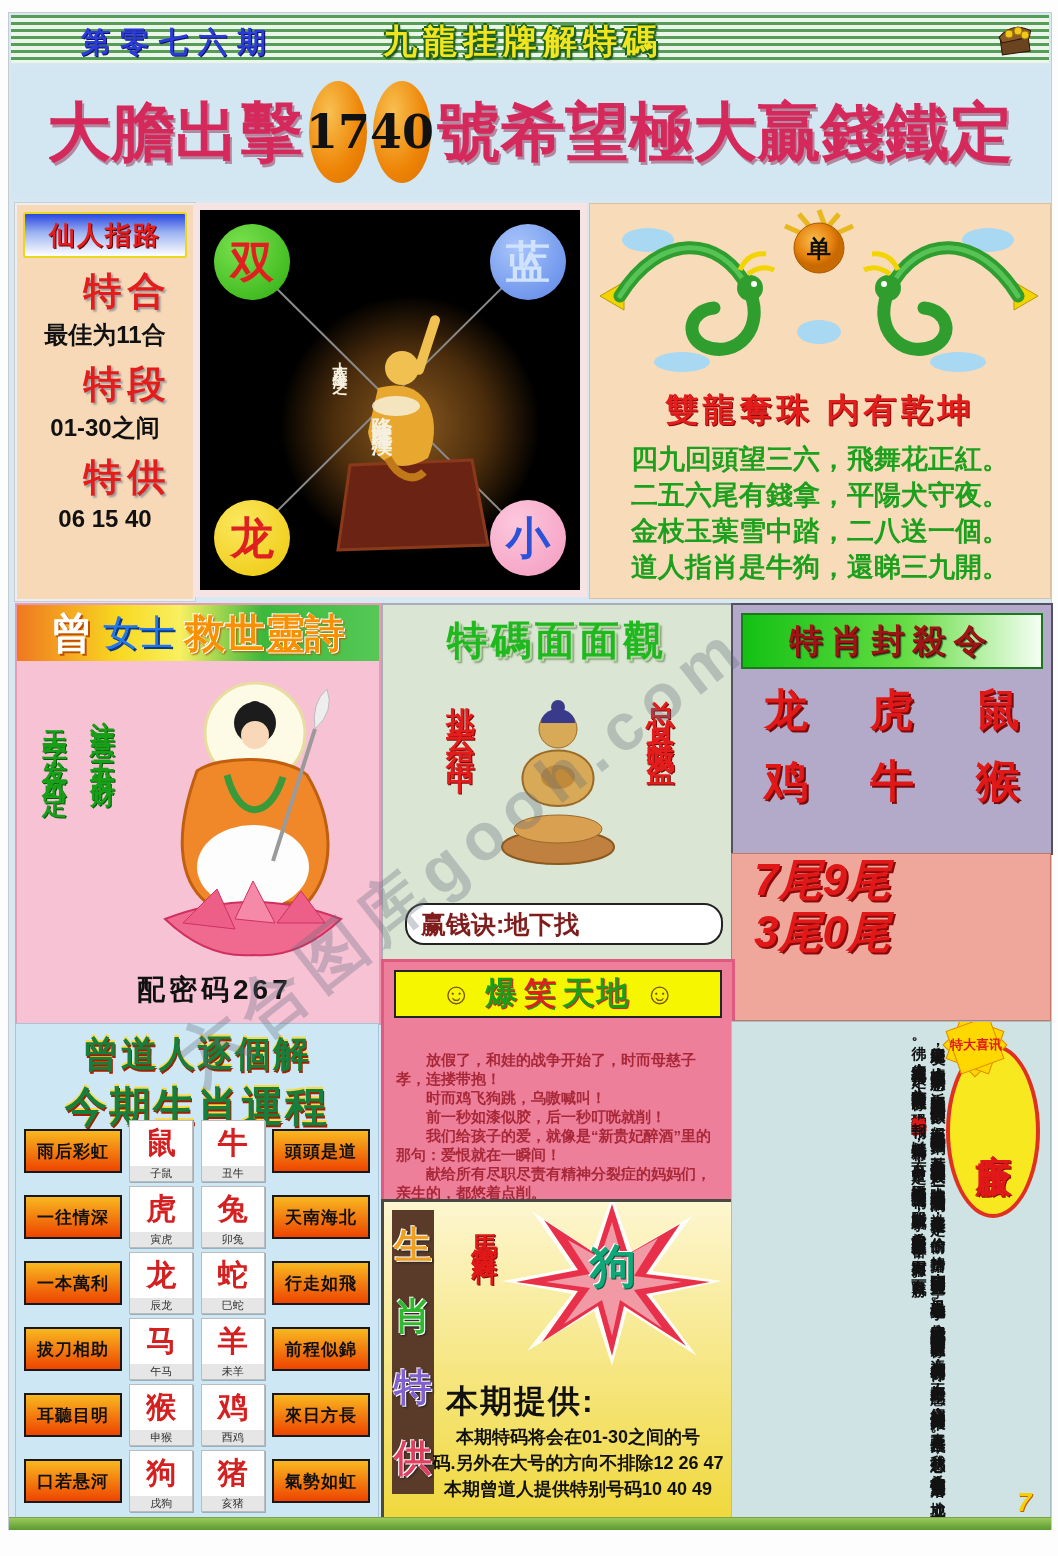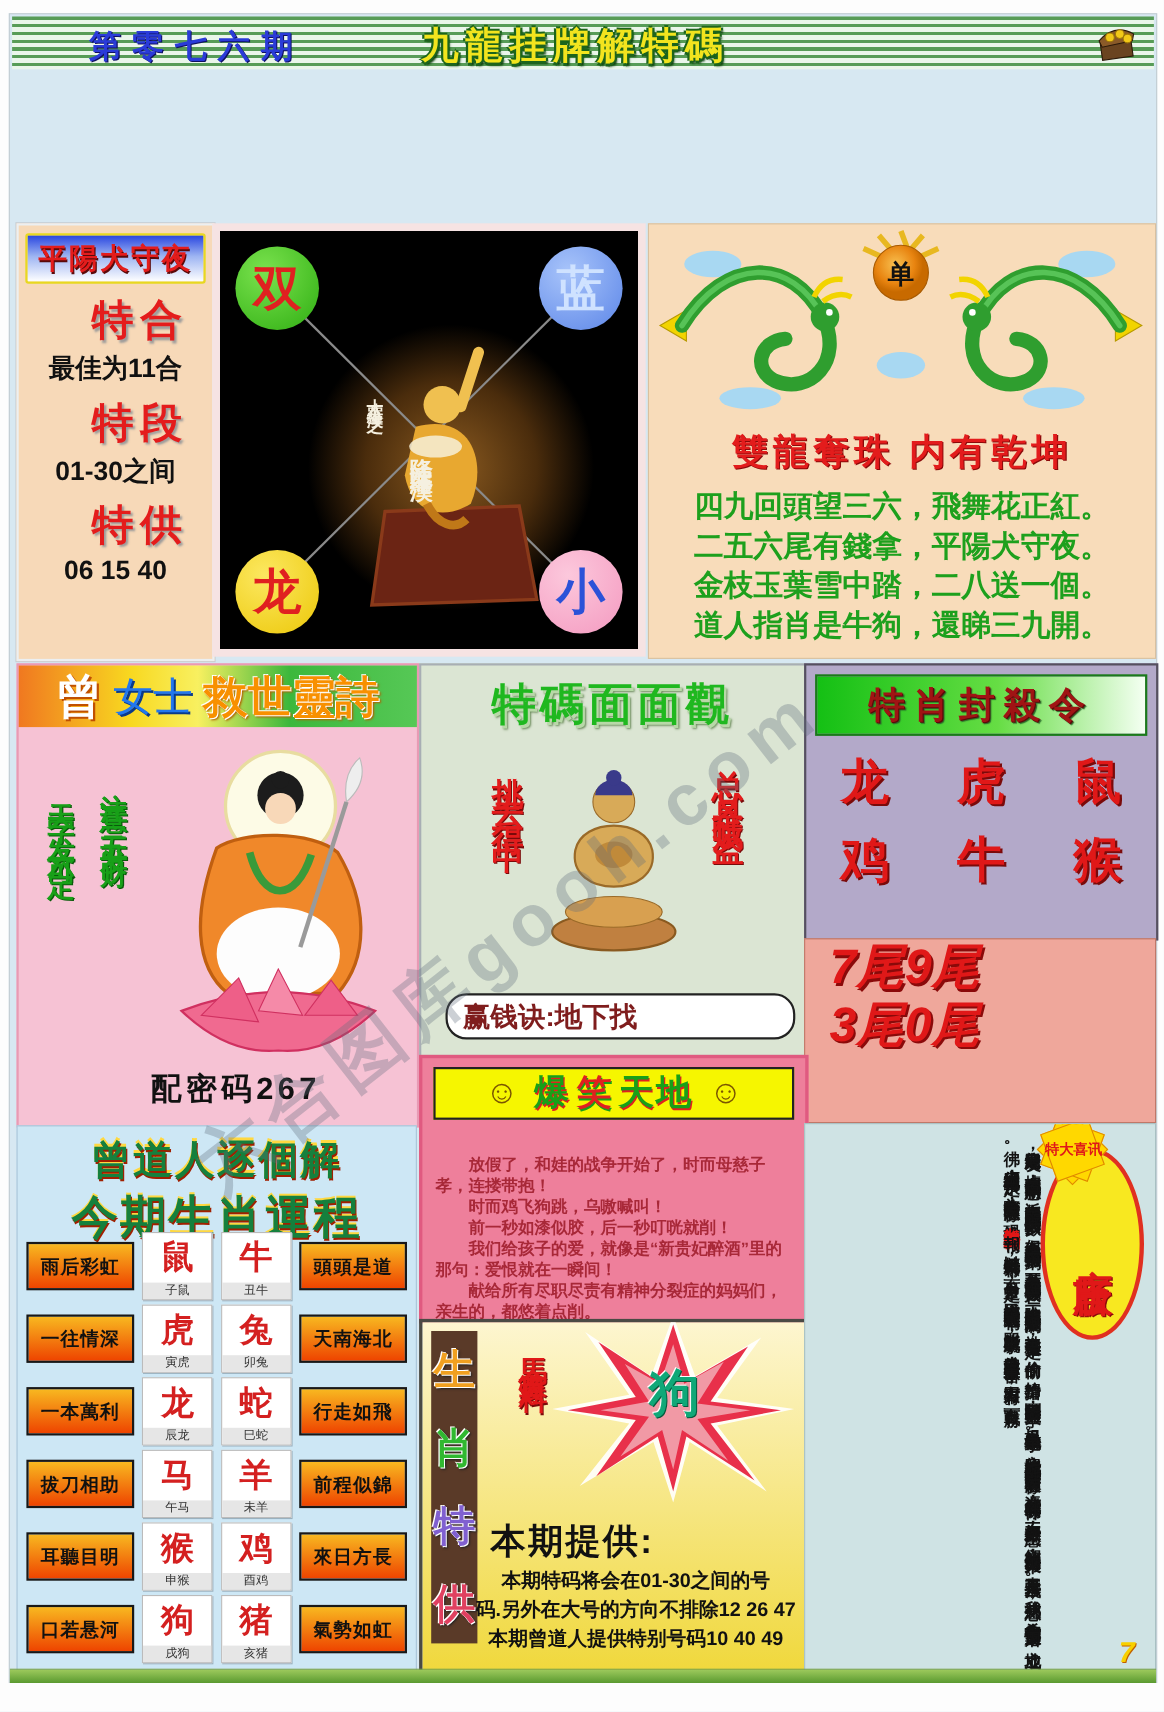--- a/index.html
+++ b/index.html
@@ -172,23 +172,29 @@
       <svg width="44" height="42" viewBox="0 0 44 42">
         <rect x="8" y="18" width="28" height="18" fill="#6a4420" stroke="#2a1808" transform="rotate(-8 22 27)"></rect>
         <path d="M6,18 Q22,4 38,16 L36,22 L8,24 Z" fill="#8a5a28" stroke="#2a1808" transform="rotate(-8 22 18)"></path>
         <circle cx="16" cy="17" r="4" fill="#f2c818" stroke="#a07808"></circle>
         <circle cx="25" cy="14" r="4" fill="#f2c818" stroke="#a07808"></circle>
         <circle cx="32" cy="18" r="4" fill="#f2c818" stroke="#a07808"></circle>
       </svg>
     </div>
   </div>
 
+  <div class="abs" id="headline">
+    <span class="hl-text">大膽出擊</span>
+    <span class="hl-num">17</span>
+    <span class="hl-num">40</span>
+    <span class="hl-text">號希望極大贏錢鐵定</span>
+  </div>
 
   <div class="abs" id="xianren">
-    <div id="xr-title">平陽犬守夜</div>
+    <div id="xr-title">仙人指路</div>
     <div class="xr-label">特合</div>
     <div class="xr-value">最佳为11合</div>
     <div class="xr-label">特段</div>
     <div class="xr-value">01-30之间</div>
     <div class="xr-label">特供</div>
     <div class="xr-value">06 15 40</div>
   </div>
 
   <div class="abs" id="blackpanel">
     <div id="blackinner">

